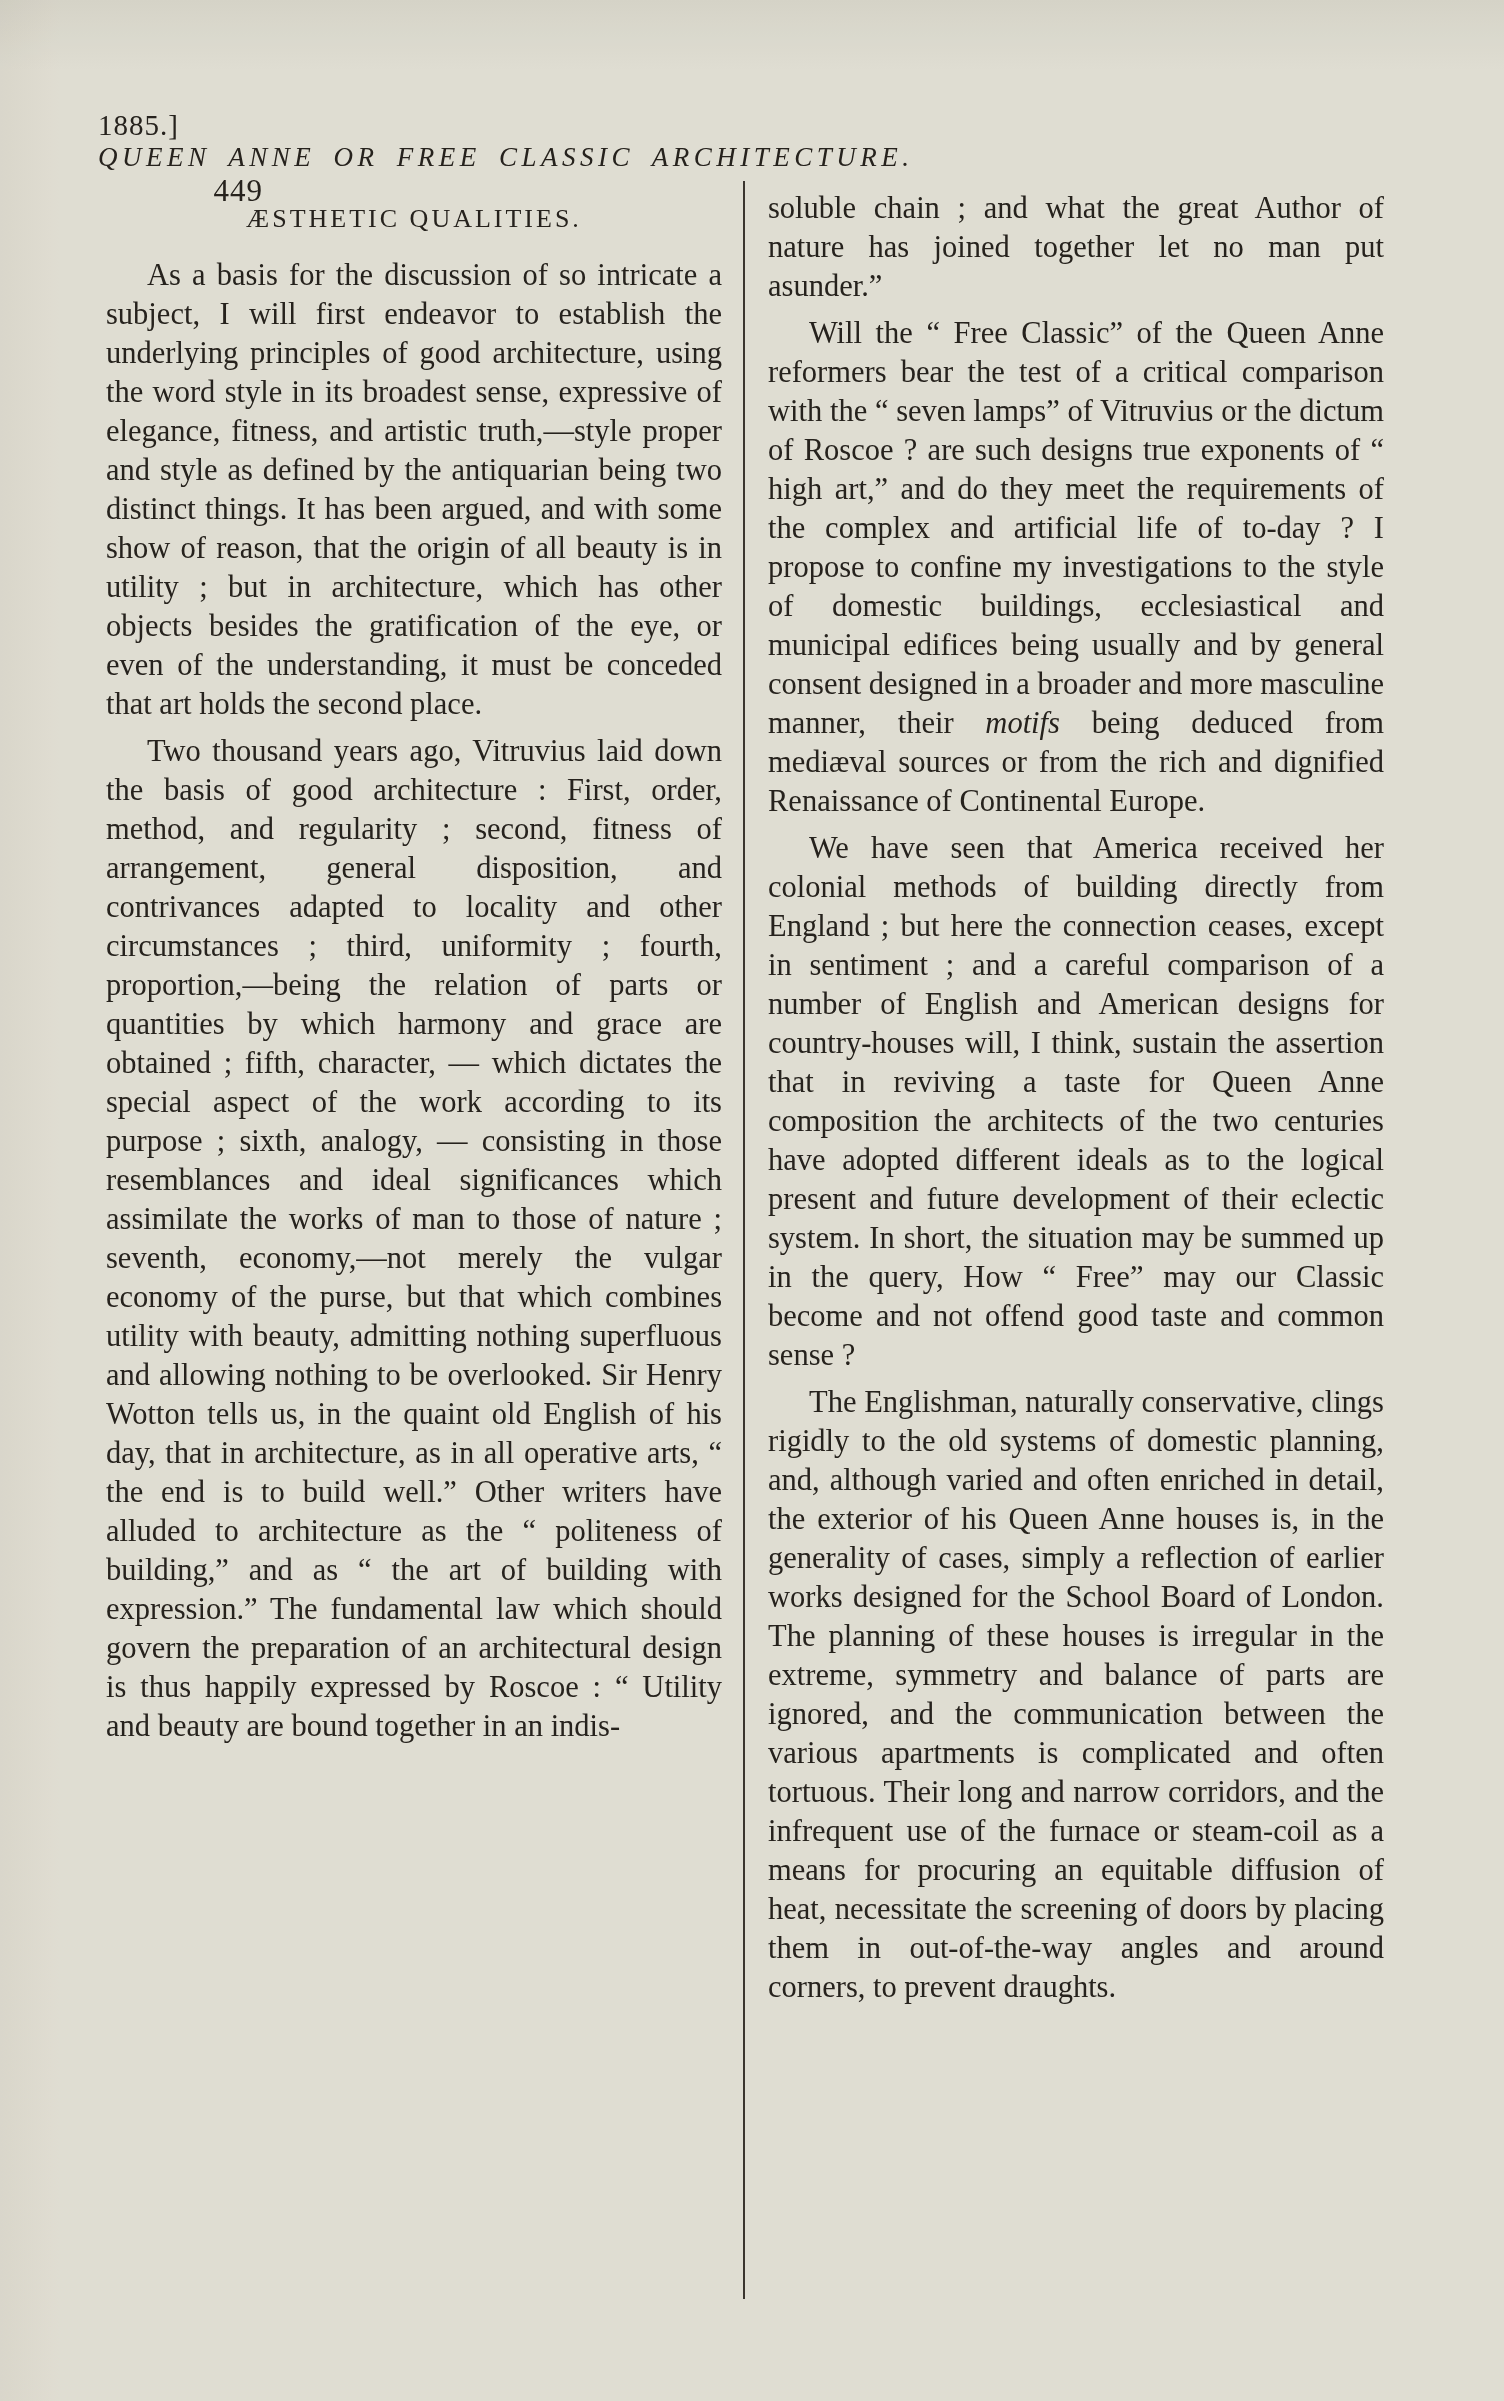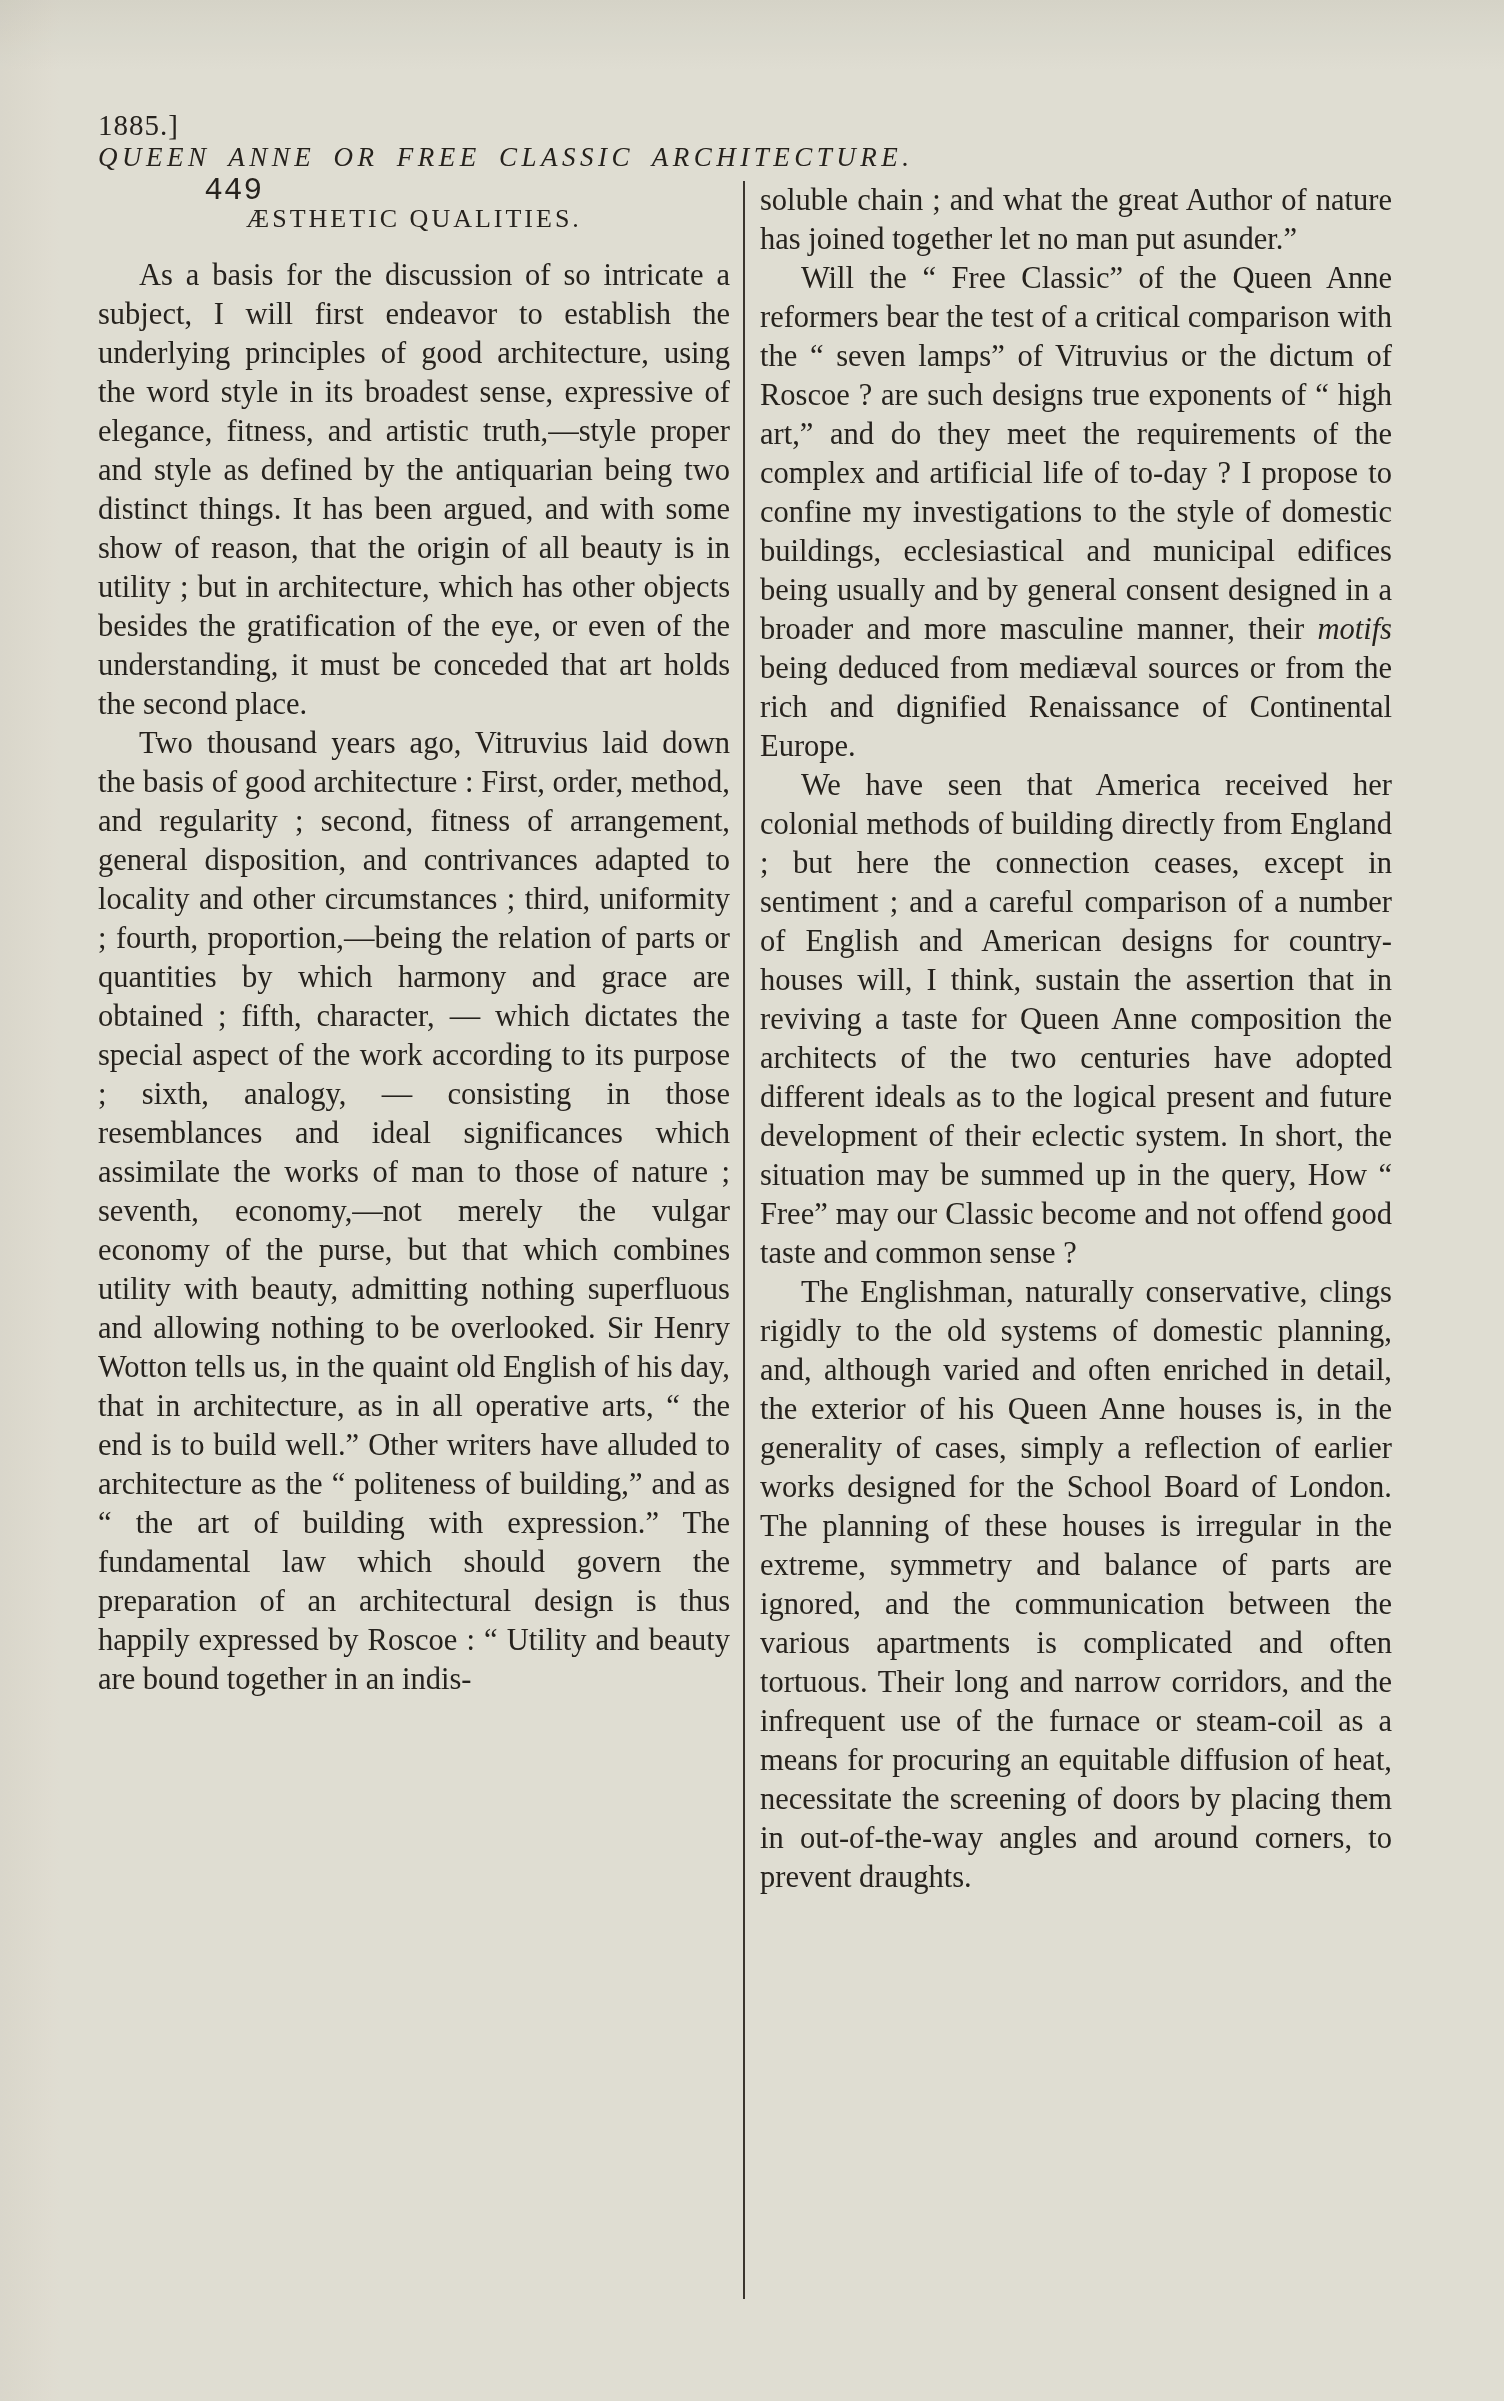--- a/index.html
+++ b/index.html
@@ -26,21 +26,21 @@
   .header{
     position:absolute;top:109px;left:98px;width:1294px;
     display:flex;align-items:baseline;flex-direction:column;
   }
   .year{font-size:29px;width:165px;letter-spacing:1px;}
   .title{
     flex:1;text-align:center;
     font-style:italic;font-size:27px;letter-spacing:4.5px;word-spacing:7px;
     white-space:nowrap;
   }
-  .pagenum{width:165px;text-align:right;font-size:31px;letter-spacing:1px;font-family:Liberation Mono, monospace;}
+  .pagenum{width:165px;text-align:right;font-size:31px;letter-spacing:1px;}
 
   
   .columns{
     position:absolute;top:181px;left:98px;width:1294px;height:2118px;
     display:flex;align-items:stretch;
   }
   .col{
     width:632px;
     font-size:30.5px;line-height:39px;
     text-align:justify;
@@ -49,21 +49,21 @@
     width:2px;background:var(--rule);
     margin-left:13px;margin-right:15px;
   }
   .col-heading{
     text-align:center;
     font-size:26px;letter-spacing:3px;
     line-height:39px;
     margin:18px;
     font-weight:normal;
   }
-  .col p{margin:0;}
+  .col p{margin:8px;}
   .col p.indent{text-indent:41px;}
   .it{font-style:italic;}
 </style>
 </head>
 <body>
 
 <div class="page">
 
   <div class="header">
     <div class="year">1885.]</div>

